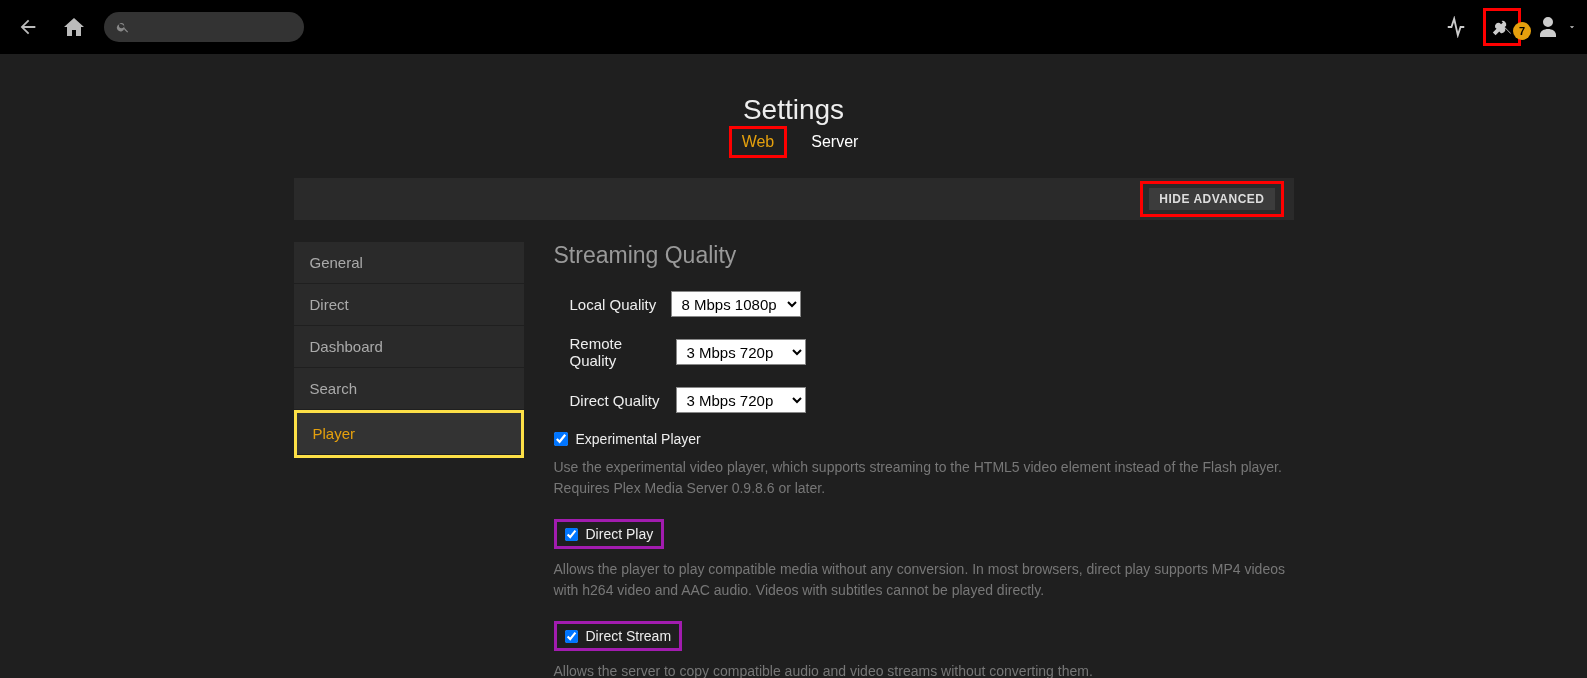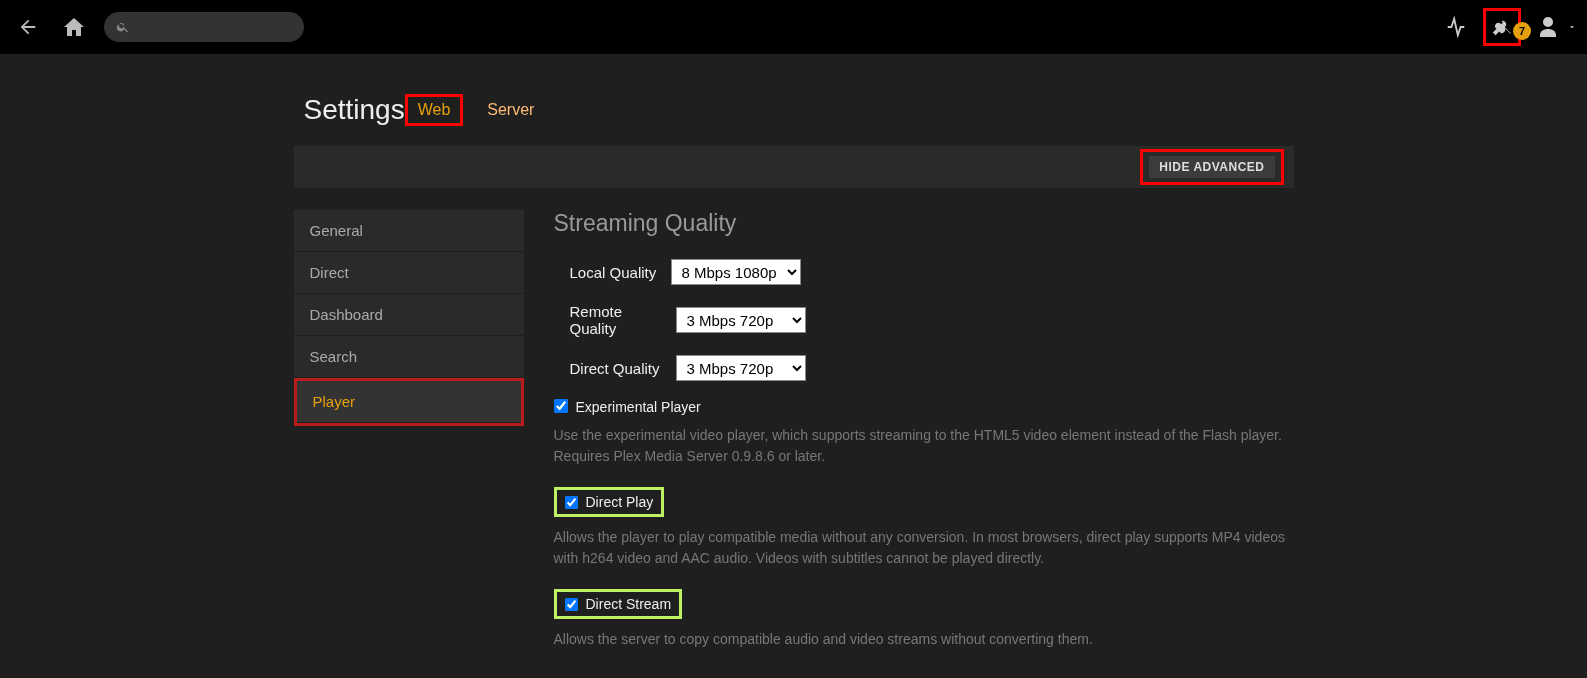--- a/index.html
+++ b/index.html
@@ -79,39 +79,41 @@
     justify-content:center;
   }
   .user-wrap { position:relative; display:flex; align-items:center;}
   .content {
     width: 1000px;
     margin: 40px auto 0 auto;
   }
   .header-row {
     display:flex;
     align-items:center;
+    justify-content:space-between;
     padding: 0 10px 20px 10px;
+    flex-direction: column;
   }
   .page-title {
     color: #eee;
     font-size: 28px;
     font-weight: 300;
   }
   .top-tabs {
     display:flex;
     align-items:center;
     gap: 24px;
     font-size: 16px;
   }
   .tab-web {
     color: #e5a00d;
     padding: 4px 10px;
     border: 3px solid #ff0000;
   }
-  .tab-server { color: #fdba74; cursor:pointer; }
+  .tab-server { color: #ffffff; cursor:pointer; }
   .advanced-bar {
     background: #2a2a2a;
     height: 42px;
     display:flex;
     align-items:center;
     justify-content:flex-end;
     padding-right: 10px;
     margin-bottom: 22px;
   }
   .hide-adv-wrap {
@@ -139,40 +141,40 @@
     color: #aaa;
     border-bottom: 1px solid #1f1f1f;
     cursor:pointer;
     font-size: 15px;
   }
   .sidebar-item.active {
     background: #333;
     color: #e5a00d;
   }
   .sidebar-player-wrap {
-    border: 3px solid #b91c1c;
+    border: 3px solid #fde047;
   }
   .panel { flex:1; color:#bbb; }
   .section-title { color:#999; font-size:23px; margin-bottom: 22px; }
   .form-row { display:flex; align-items:center; margin-bottom: 18px; gap: 12px;}
   .form-label { color:#eee; font-size:15px; width: 105px; padding-left: 16px; }
   .form-label.w2 { width: 110px; }
   select.native {
     background:#fff;
     color:#000;
     border:1px solid #888;
     padding: 3px 6px;
     font-size:15px;
     width: 130px;
     height: 26px;
   }
-  .check-row { display:flex; gap:8px; margin-bottom:10px; color:#eee;}
+  .check-row { display:flex; align-items:center; gap:8px; margin-bottom:10px; color:#eee;}
   .check-row input { width:14px; height:14px;}
   .help-text { color:#777; font-size:14px; line-height:1.5; margin-bottom: 20px; max-width: 760px;}
-  .red-box { border:3px solid #bef264; display:inline-flex; align-items:center; gap:8px; padding:4px 8px;}
+  .red-box { border:3px solid #a21caf; display:inline-flex; align-items:center; gap:8px; padding:4px 8px;}
 </style>
 </head>
 <body>
 
 <div class="topbar">
   <span class="nav-icon">
     <svg width="22" height="22" viewBox="0 0 24 24">
         <path d="M20 11H7.8l5.6-5.6L12 4l-8 8 8 8 1.4-1.4L7.8 13H20z"></path>
       </svg>
   </span>

